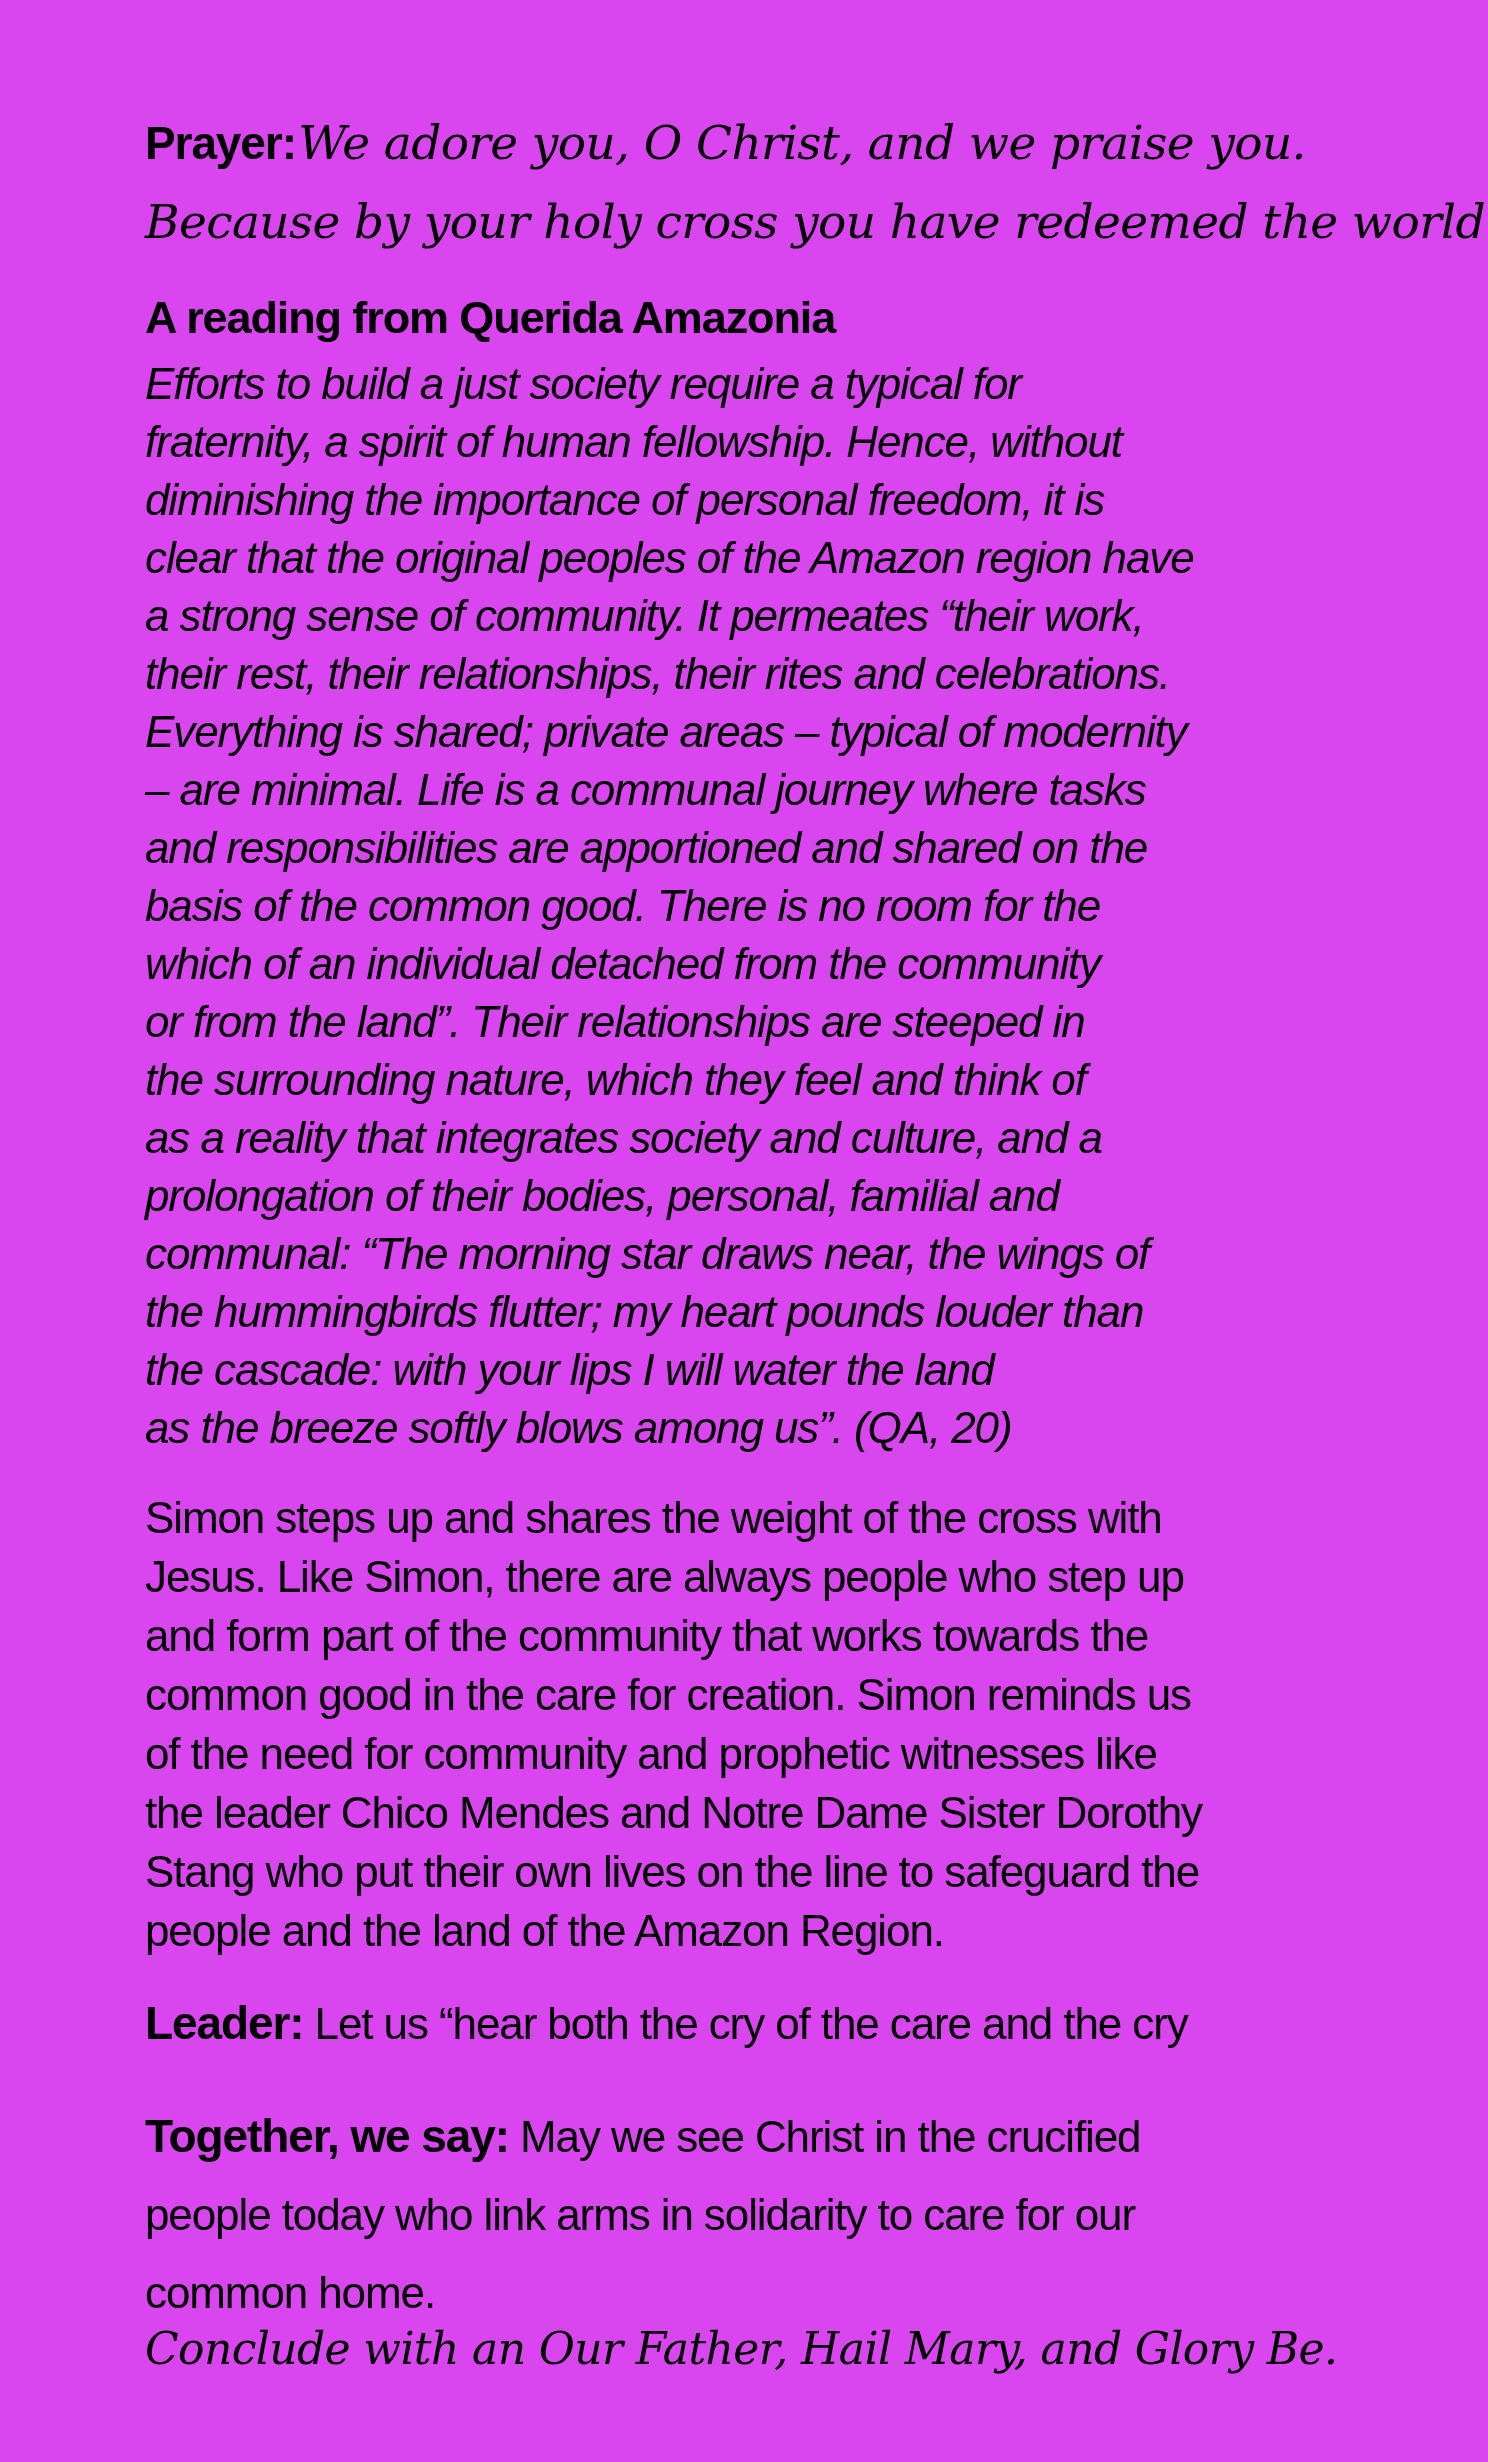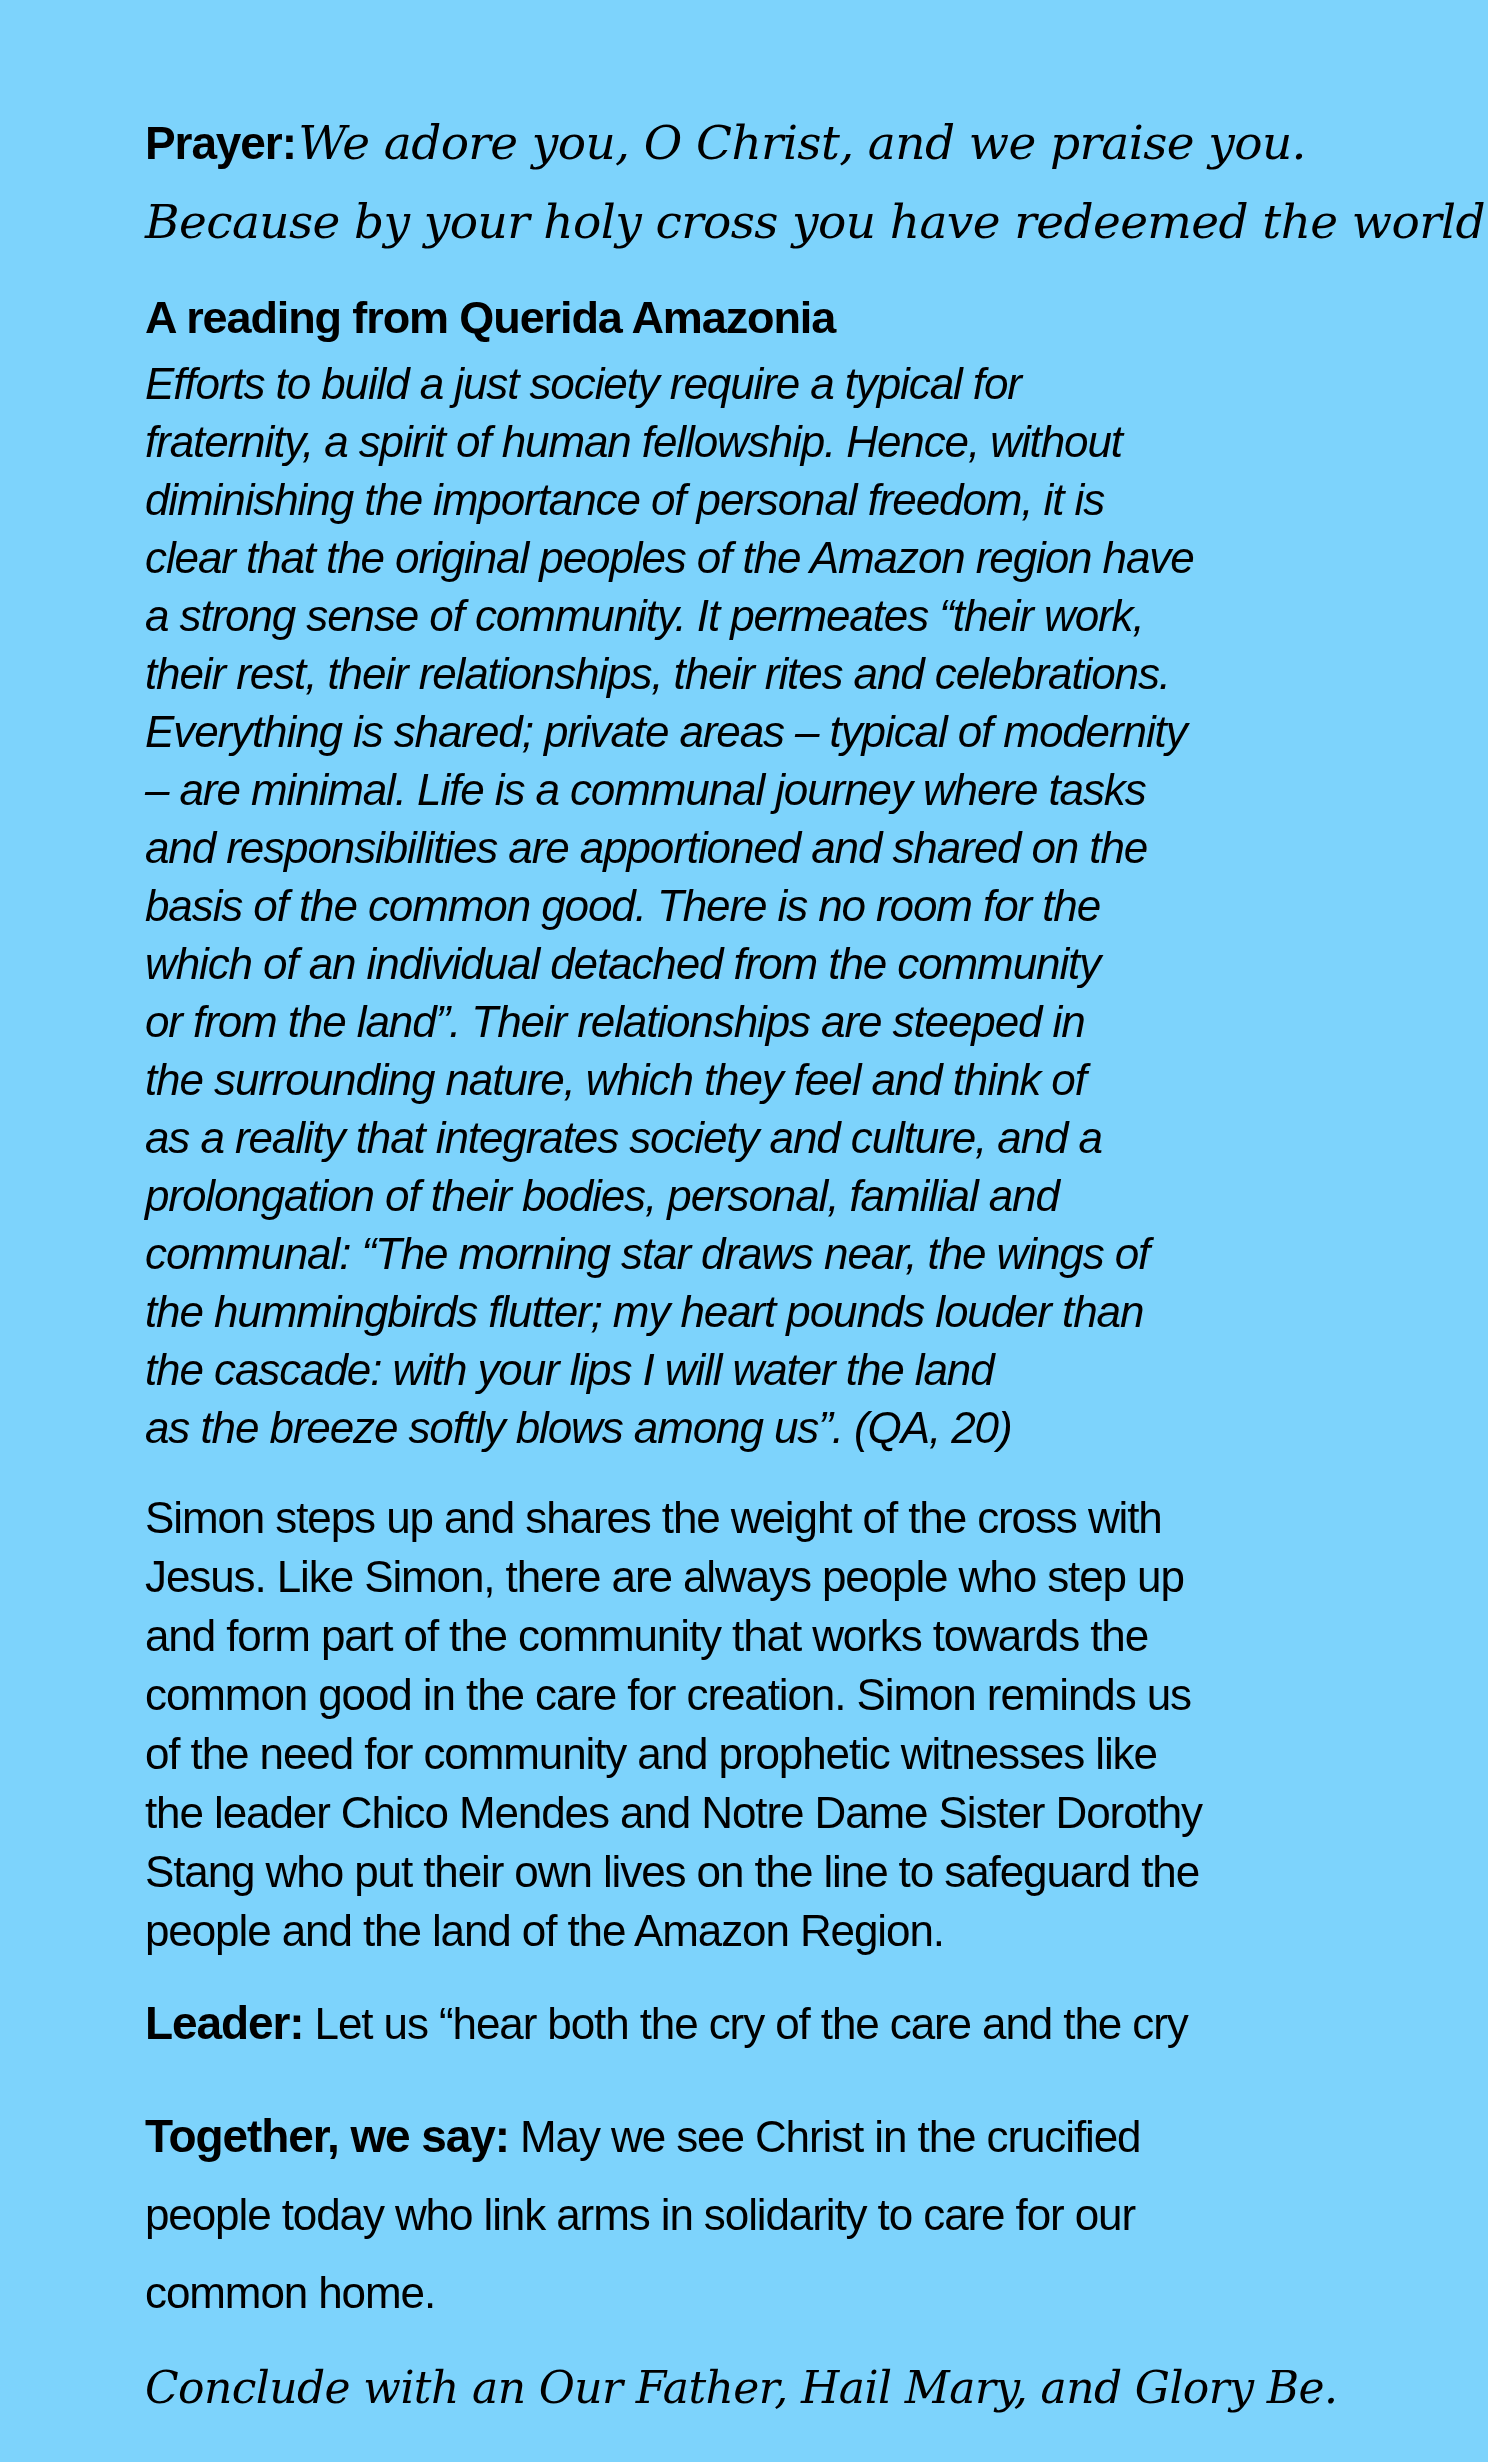--- a/index.html
+++ b/index.html
@@ -4,21 +4,21 @@
 <style>
   html, body {
     margin: 0;
     padding: 0;
     background: #ffffff;
   }
   .page {
     position: relative;
     width: 1489px;
     height: 2462px;
-    background: #7dd3fc;
+    background: #d946ef;
     color: #000000;
     box-sizing: border-box;
     padding: 110px 83px 0 145px;
     overflow: hidden;
     font-family: "Liberation Sans", sans-serif;
   }
   .line { white-space: nowrap; }
 
   
   .bold-label {
@@ -73,21 +73,21 @@
   .leader-block .plain { font-family: "Liberation Sans", sans-serif; }
 
   .together-block { margin-top: 51px; }
   .together-block .line {
     font-size: 44px;
     letter-spacing: -1.1px;
     line-height: 61px;
   }
   .together-block .plain { font-family: "Liberation Sans", sans-serif; margin-top: 17px; }
 
-  .conclusion-block { margin-top: 39px; }
+  .conclusion-block { }
   .conclusion-block .script { font-size: 44px; }
 </style>
 </head>
 <body>
 
 <div class="page">
 
   <div class="prayer-block">
     <div class="line">
       <span class="bold-label">Prayer:</span>

